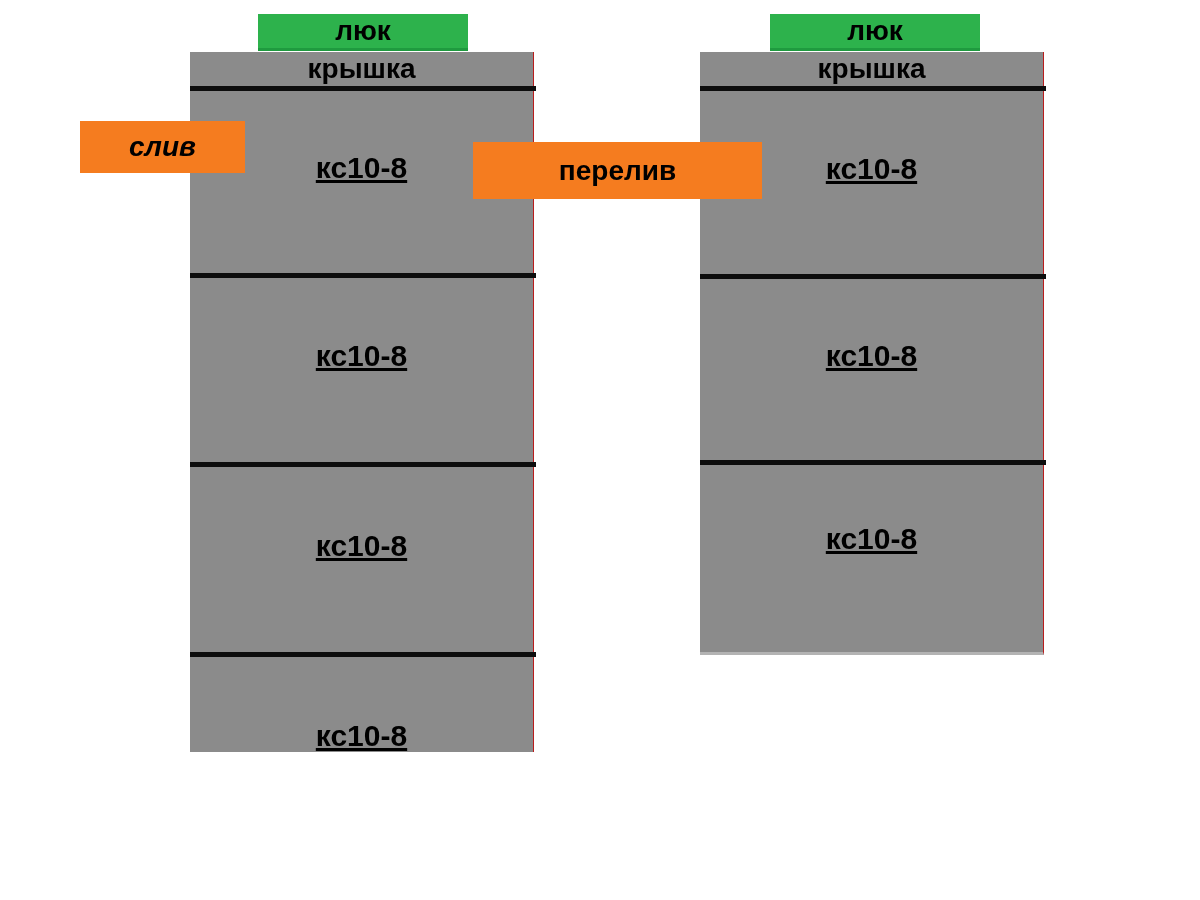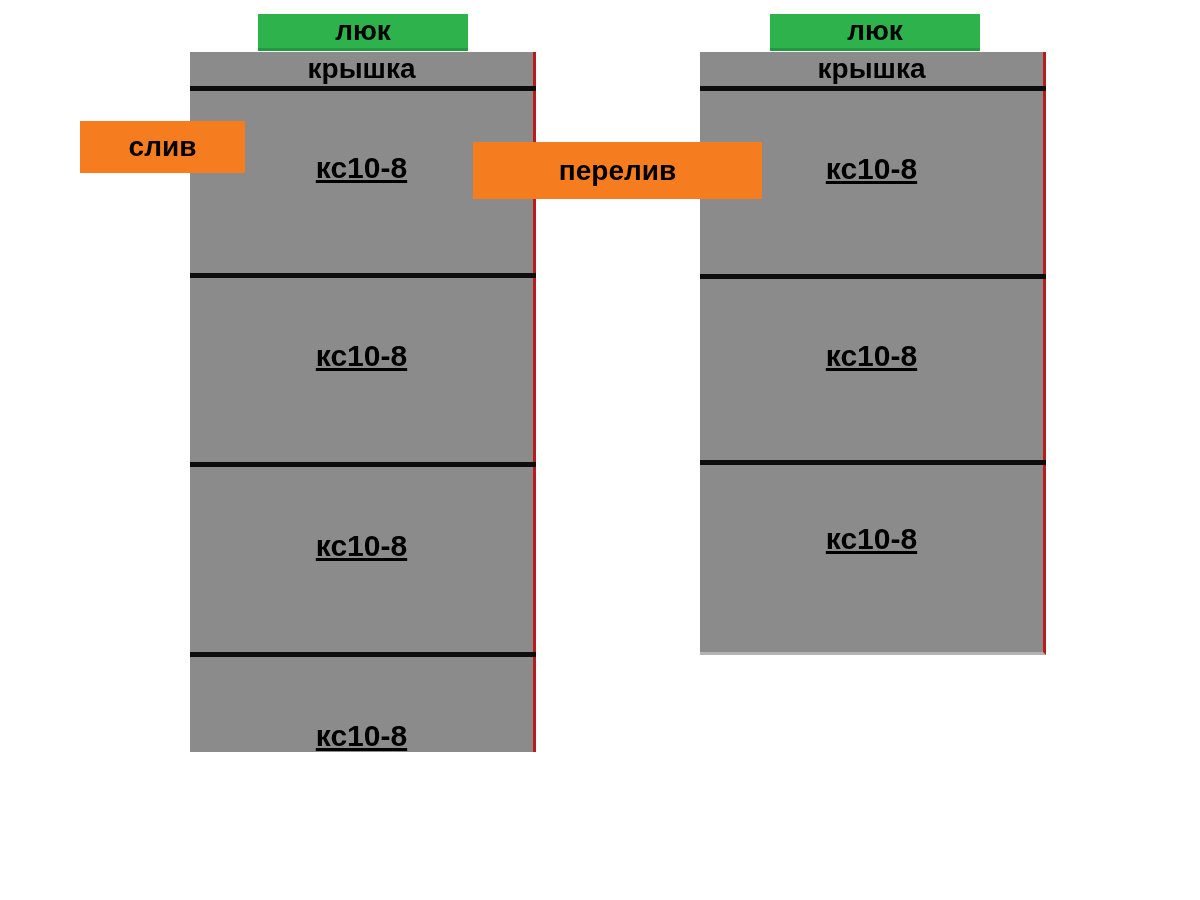--- a/index.html
+++ b/index.html
@@ -32,21 +32,21 @@
     z-index: 3;
   }
   .hatch-left  { left: 258px; top: 14px; }
   .hatch-right { left: 770px; top: 14px; }
 
   
   .column {
     position: absolute;
     width: 343px;
     background: var(--concrete, #8b8b8b);
-    border-right: 3px solid #b91c1c;
+    border-right: 1px solid #b91c1c;
     border-bottom: 3px solid #b3b3b3;
     box-sizing: content-box;
     display: flex;
     flex-direction: column;
     z-index: 1;
   }
   .column-left  { left: 190px; top: 52px; height: 826px; }
   .column-right { left: 700px; top: 52px; height: 600px; }
 
   .cover {
@@ -115,21 +115,21 @@
   .pipe-tag {
     position: absolute;
     background: var(--pipe_orange, #f57c1f);
     display: flex;
     align-items: center;
     justify-content: center;
     font-size: 28px;
     line-height: 1;
     z-index: 4;
   }
-  .pipe-drain    { left: 80px;  top: 121px; width: 165px; height: 52px; }
+  .pipe-drain    { left: 80px;  top: 121px; width: 165px; height: 52px; font-style: italic; }
   .pipe-overflow { left: 473px; top: 142px; width: 289px; height: 57px; }
 </style>
 </head>
 <body>
 
 <div class="canvas">
 
   <div class="hatch hatch-left">люк</div>
 
   <div class="column column-left">

